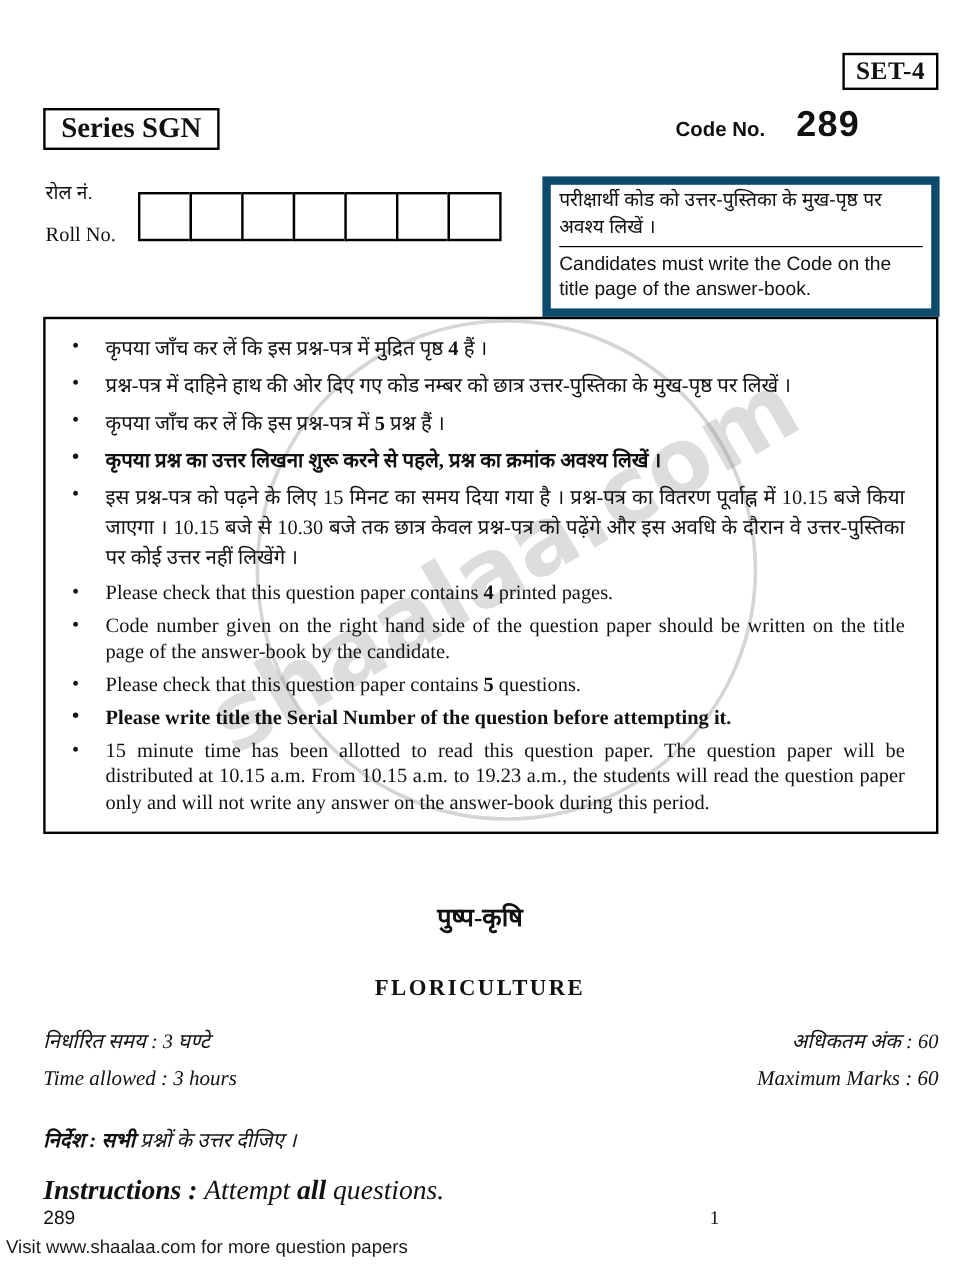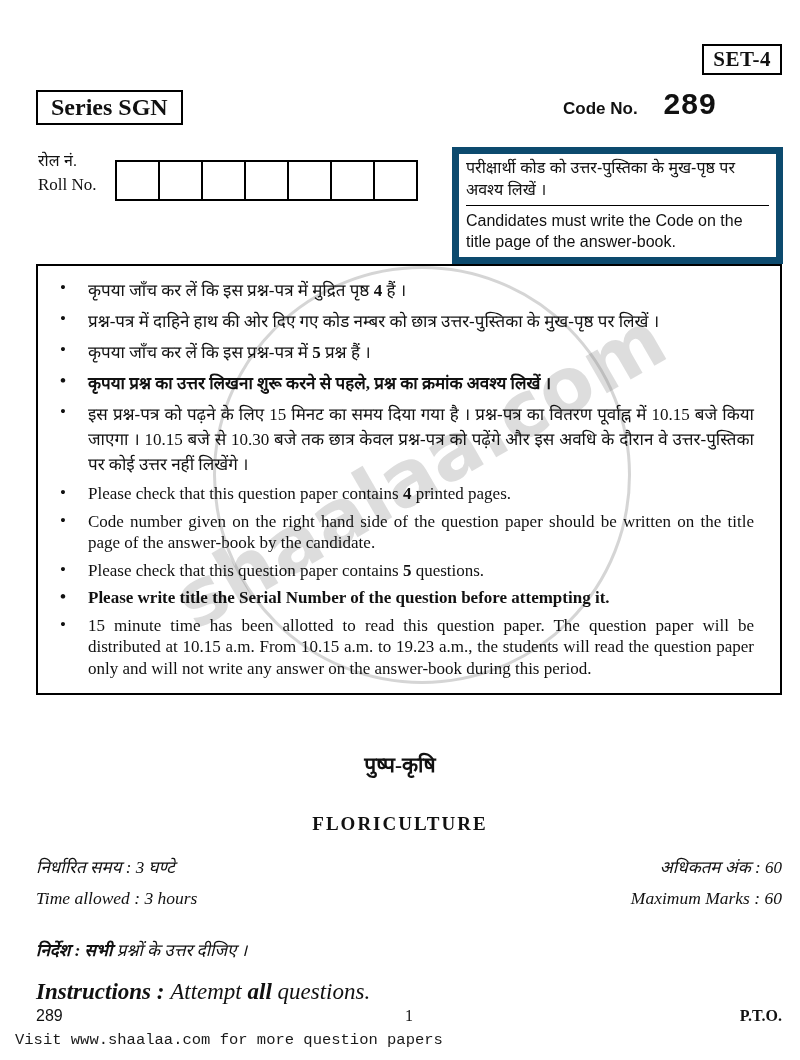--- a/index.html
+++ b/index.html
@@ -48,21 +48,21 @@
     font-size:17px;
     font-family:"Liberation Sans", sans-serif;
   }
   .code-row{display:flex;align-items:baseline;gap:26px;margin-top:1px;}
   .code-en{font-size:17px;font-weight:bold;font-family:"Liberation Sans", sans-serif;}
   .code-num{font-size:30px;font-weight:bold;font-family:"Liberation Sans", sans-serif;letter-spacing:1px;}
 
   
   .roll-labels{position:absolute;top:149px;left:38px;}
   .roll-hi{font-size:16px;font-family:"Liberation Sans", sans-serif;}
-  .roll-en{font-size:17px;margin-top:4px;}
+  .roll-en{font-size:17px;margin-top:15px;}
   .roll-boxes{position:absolute;top:160px;left:115px;display:flex;}
   .roll-cell{width:41px;height:37px;border:2px solid #000;margin-left:-2px;background:#fff;}
   .roll-cell:first-child{margin-left:0;}
 
   
   .note-box{
     position:absolute;top:147px;left:452px;width:331px;
     border:7px solid #0c4a6e;box-sizing:border-box;
     padding:3px 7px 5px 7px;
   }
@@ -101,22 +101,22 @@
   .instr-en{position:absolute;top:979px;left:36px;font-style:italic;font-size:23px;}
 
   
   .footer{position:absolute;top:1007px;left:36px;right:18px;display:flex;font-size:16px;}
   .f-left{flex:1;text-align:left;font-family:"Liberation Sans", sans-serif;}
   .f-center{flex:1;text-align:center;}
   .f-right{flex:1;text-align:right;font-weight:bold;}
 
   
   .banner{
-    position:absolute;top:1031px;left:15px;
-    font-family:Liberation Mono, monospace;
+    position:absolute;top:1031px;left:5px;
+    font-family:Liberation Sans, sans-serif;
     font-size:15.5px;color:#1a1a1a;
   }
 </style>
 </head>
 <body>
 
 <div class="page">
 
   <div class="watermark-circle"></div>
   <div class="watermark-text">shaalaa.com</div>
@@ -206,18 +206,17 @@
       <span>Time allowed : 3 hours</span>
       <span>Maximum Marks : 60</span>
     </div>
 
     <div class="instr-hi"><span class="b">निर्देश :  </span><span class="b">सभी </span><span>प्रश्नों के उत्तर दीजिए ।</span></div>
     <div class="instr-en"><span class="b">Instructions :  </span><span>Attempt </span><span class="b">all</span><span> questions.</span></div>
 
     <div class="footer">
       <span class="f-left">289</span>
       <span class="f-center">1</span>
-      <span class="f-right">P.T.O.</span>
     </div>
 
     <div class="banner">Visit www.shaalaa.com for more question papers</div>
   </div>
 </div>
 
 </body></html>

